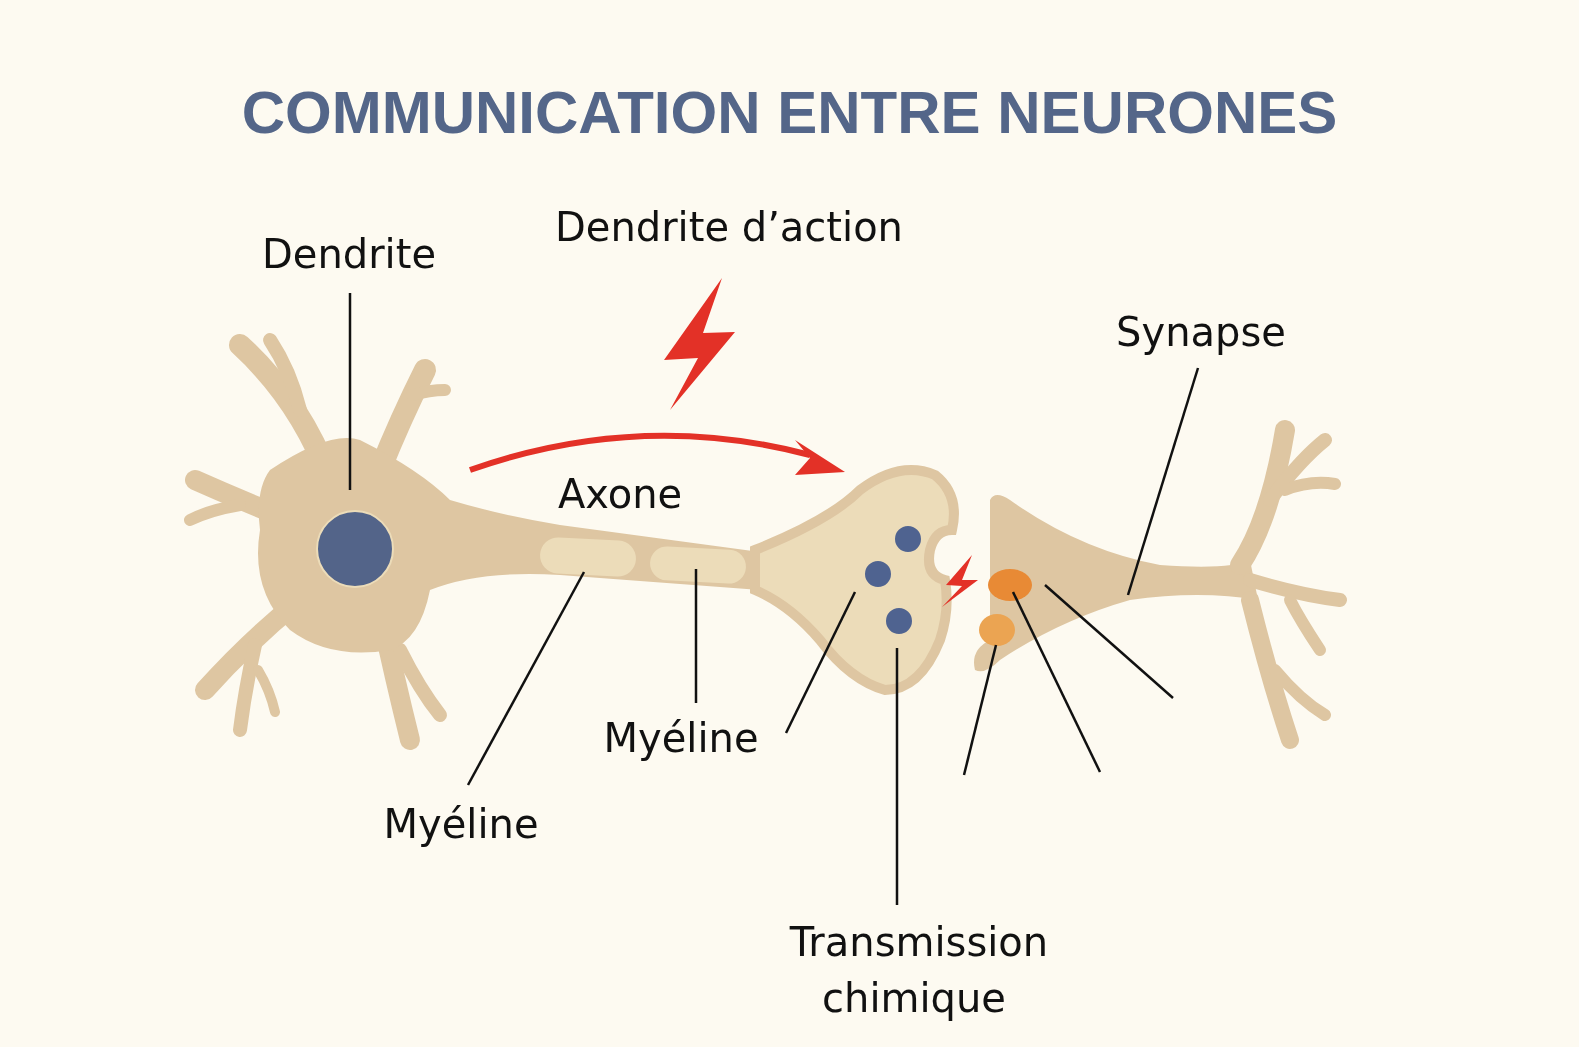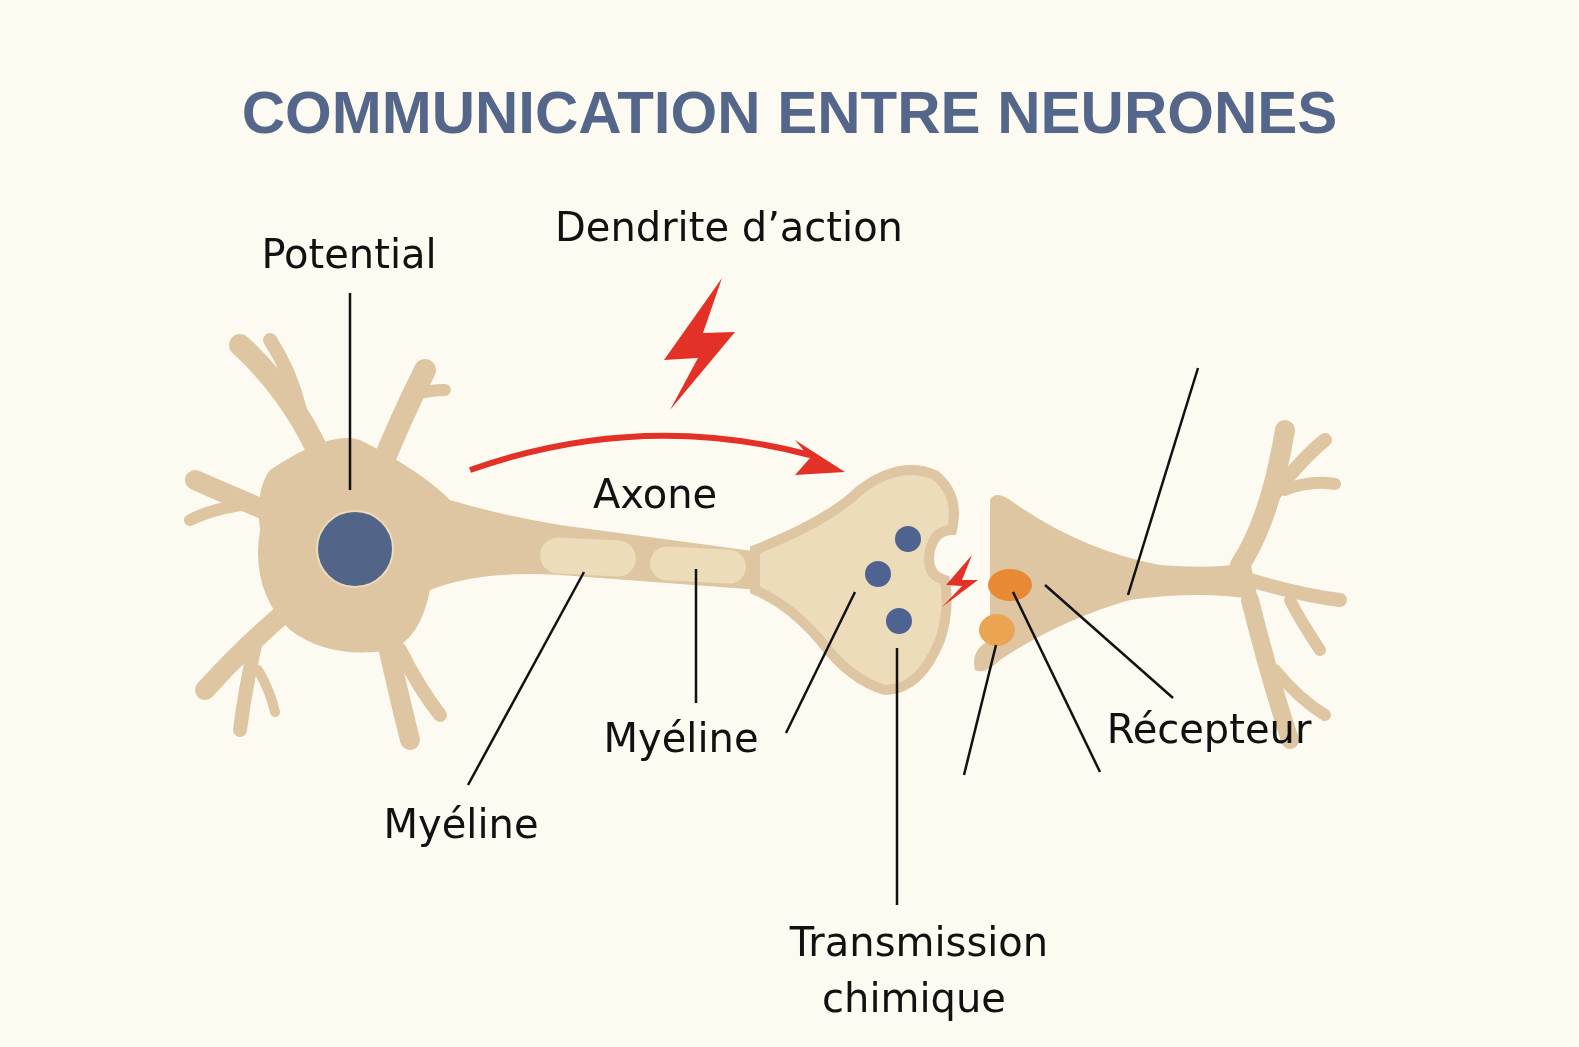--- a/index.html
+++ b/index.html
@@ -84,22 +84,22 @@
       <line x1="584" y1="572" x2="468" y2="785"></line>
       <line x1="696" y1="569" x2="696" y2="703"></line>
       <line x1="855" y1="592" x2="786" y2="733"></line>
       <line x1="897" y1="648" x2="897" y2="905"></line>
       <line x1="1045" y1="585" x2="1173" y2="698"></line>
       <line x1="1013" y1="592" x2="1100" y2="772"></line>
       <line x1="996" y1="645" x2="964" y2="775"></line>
     </g>
   </svg>
 
-  <div class="lbl center" style="left:349px;top:230px">Potential</div>
+  <div class="lbl center" style="left:349px;top:230px">Dendrite</div>
   <div class="lbl center" style="left:729px;top:203px">Dendrite d’action</div>
-  <div class="lbl center" style="left:655px;top:470px">Axone</div>
+  <div class="lbl center" style="left:1201px;top:308px">Synapse</div>
+  <div class="lbl center" style="left:620px;top:470px">Axone</div>
   <div class="lbl center" style="left:681px;top:714px">Myéline</div>
   <div class="lbl center" style="left:461px;top:800px">Myéline</div>
-  <div class="lbl center" style="left:1209px;top:705px">Récepteur</div>
   <div class="lbl center" style="left:919px;top:918px">Transmission</div>
   <div class="lbl center" style="left:914px;top:974px">chimique</div>
 
 </div>
 
 </body></html>

